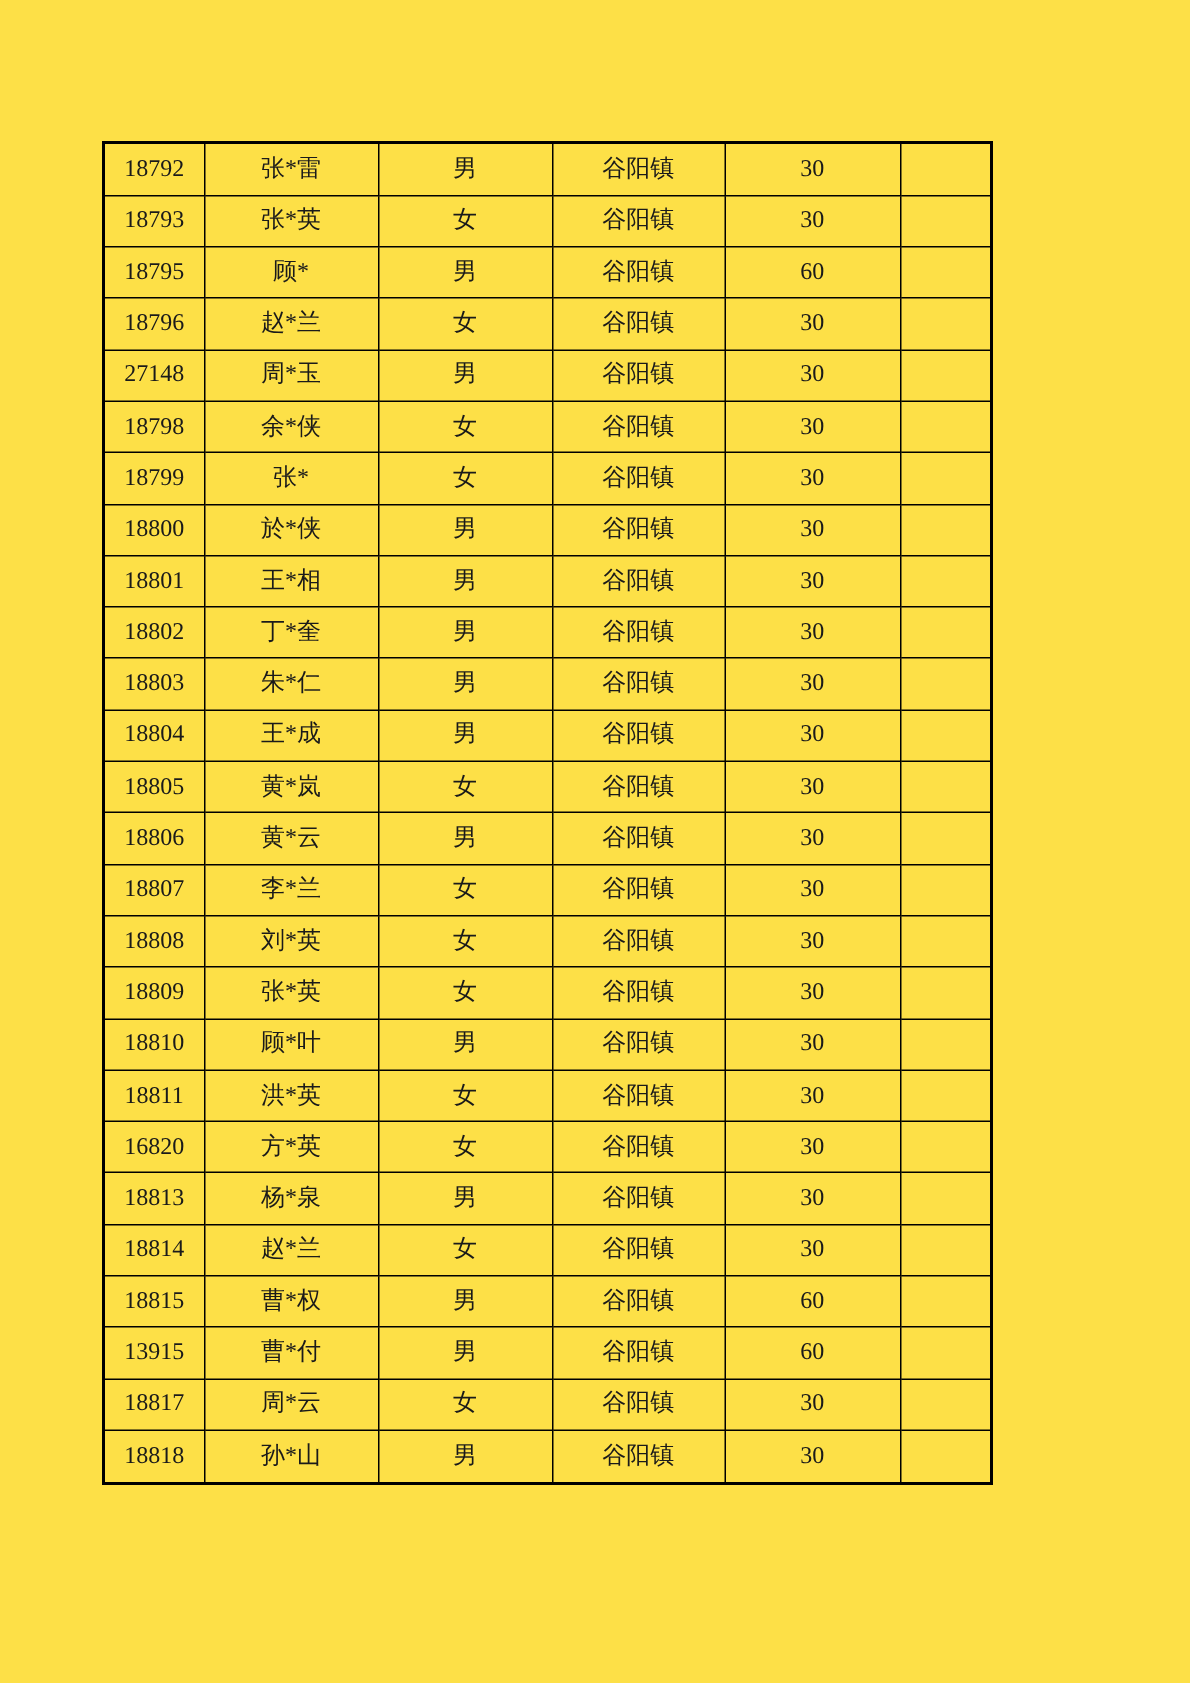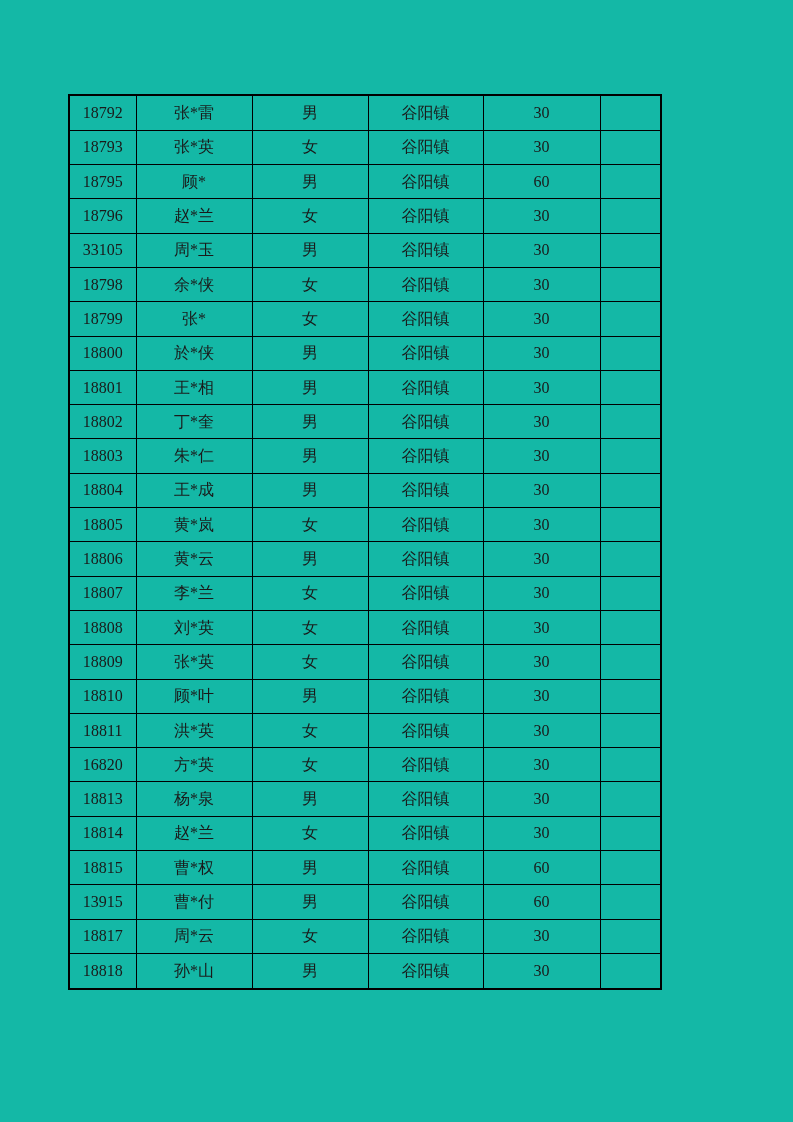--- a/index.html
+++ b/index.html
@@ -4,21 +4,21 @@
 <style>
   html, body {
     margin: 0;
     padding: 0;
     background: #e8e8e8;
   }
   .page {
     position: relative;
     width: 793px;
     height: 1122px;
-    background: #14b8a6;
+    background: #fde047;
     margin: 0 auto;
     overflow: hidden;
     font-family: "Liberation Serif", "DejaVu Serif", serif;
     color: #1a1a1a;
   }
   table.data-table {
     position: absolute;
     left: 68px;
     top: 94px;
     width: 592px;
@@ -84,21 +84,21 @@
   </tr>
         <tr>
     <td>18796</td>
     <td>赵*兰</td>
     <td>女</td>
     <td>谷阳镇</td>
     <td>30</td>
     <td></td>
   </tr>
         <tr>
-    <td>33105</td>
+    <td>27148</td>
     <td>周*玉</td>
     <td>男</td>
     <td>谷阳镇</td>
     <td>30</td>
     <td></td>
   </tr>
         <tr>
     <td>18798</td>
     <td>余*侠</td>
     <td>女</td>

